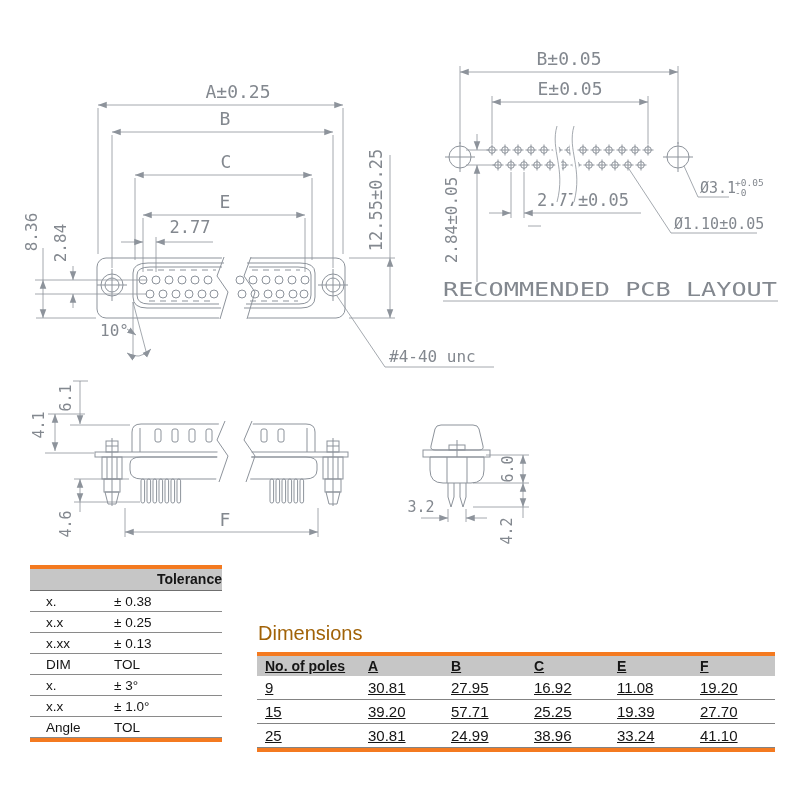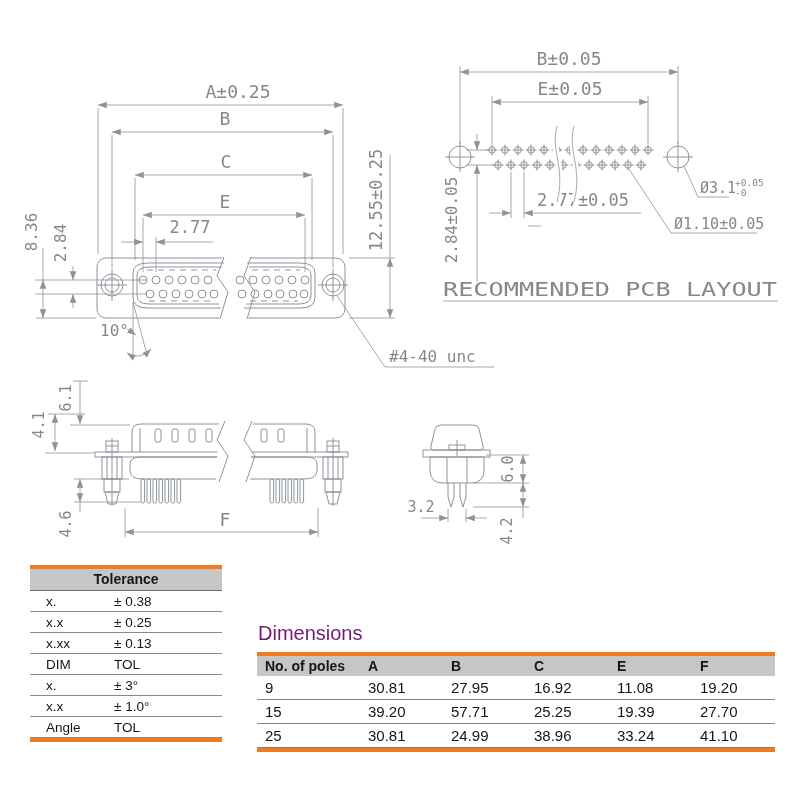--- a/index.html
+++ b/index.html
@@ -5,27 +5,27 @@
   html,body{margin:0;padding:0;background:#fff;}
   body{width:800px;height:800px;position:relative;font-family:"Liberation Sans",sans-serif;}
   svg text{font-family:"DejaVu Sans Mono",monospace;fill:#83888f;}
   .s{stroke:#8d939b;fill:none;stroke-width:1;}
   .x{stroke:#8d939b;fill:none;stroke-width:0.8;}
   .dash{stroke-dasharray:6,5;}
   .w{fill:#ffffff;stroke:none;}
   
   .tol{position:absolute;left:30px;top:565px;width:192px;color:#151515;}
   .bar{height:4px;background:#f47a20;}
-  .tol-head{background:#c6c6c6;font-weight:bold;font-size:14px;text-align:center;height:21px;line-height:21px;border-bottom:1px solid #6f6f6f;}
+  .tol-head{background:#c6c6c6;font-weight:bold;font-size:14px;text-align:right;height:21px;line-height:21px;border-bottom:1px solid #6f6f6f;}
   .tol-row{display:flex;height:20px;align-items:center;border-bottom:1px solid #8a8a8a;font-size:13.5px;}
   .tol-row:last-of-type{border-bottom:none;}
   .tol-row .c1{padding-left:16px;width:68px;}
   .dims{position:absolute;left:257px;top:622px;width:518px;color:#151515;}
-  .dims-title{font-size:20px;color:#701a75;margin:0 0 6px 1px;height:24px;}
-  .grid-row{display:grid;grid-template-columns:103px 83px 83px 83px 83px 83px;align-items:center;}
+  .dims-title{font-size:20px;color:#a16207;margin:0 0 6px 1px;height:24px;}
+  .grid-row{display:grid;grid-template-columns:103px 83px 83px 83px 83px 83px;align-items:center;text-decoration:underline;}
   .dims-head{background:#c6c6c6;font-weight:bold;font-size:14px;height:20px;}
   .dims-row{font-size:15px;height:23px;border-bottom:1px solid #838383;}
   .dims-row:last-of-type{border-bottom:none;}
   .grid-row span{padding-left:8px;}
 </style>
 </head>
 <body>
 
 <svg width="800" height="562" viewBox="0 0 800 562" style="position:absolute;left:0;top:0;">
   <defs>

